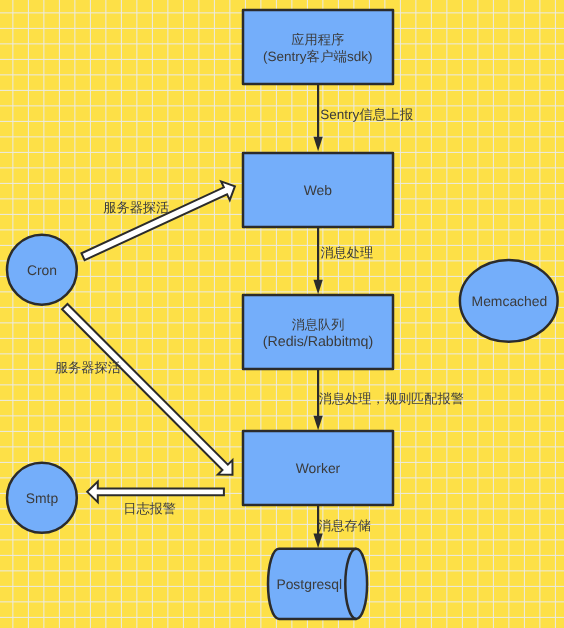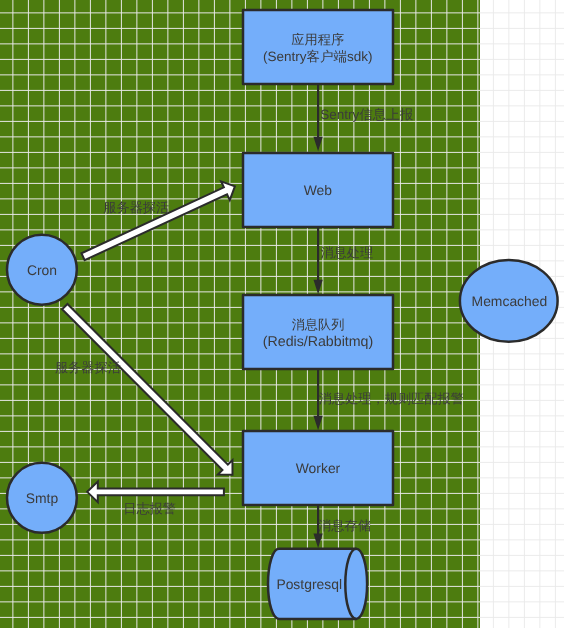--- a/index.html
+++ b/index.html
@@ -1,19 +1,19 @@
 <!DOCTYPE html>
 <html><head>
 <meta charset="utf-8">
 <title>Sentry Architecture Diagram</title>
 <style>
   html,body{margin:0;padding:0;}
   body{width:564px;height:628px;overflow:hidden;background:#ffffff;-webkit-font-smoothing:antialiased;
        font-family:"Liberation Sans",sans-serif;}
-  #canvas{position:relative;width:480px;height:628px;background:#4d7c0f;}
+  #canvas{position:relative;width:564px;height:628px;background:#fde047;}
   .grid{position:absolute;left:0;top:0;width:564px;height:628px;
     background-image:
       linear-gradient(to right, #eaeaea 1px, transparent 1px),
       linear-gradient(to bottom, #eaeaea 1px, transparent 1px);
     background-size:15.5px 15.5px;
     background-position:12.4px 12.4px;}
   svg.diagram{position:absolute;left:0;top:0;width:564px;height:628px;}
   .nodeshape{stroke-width:2.5;stroke-linejoin:round;}
   .edgeline{fill:none;stroke-width:2.2;}
   .arrowfill{stroke-width:0;}

